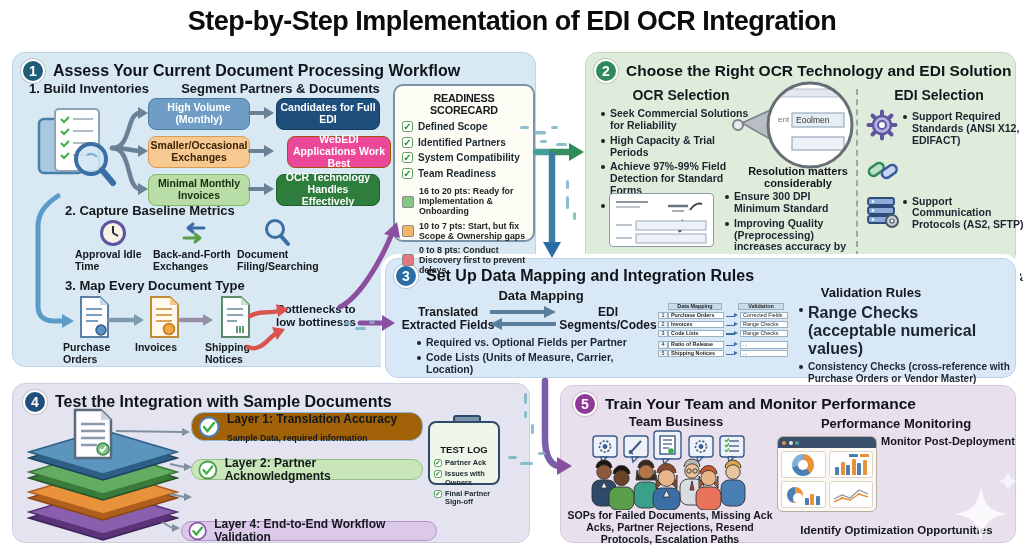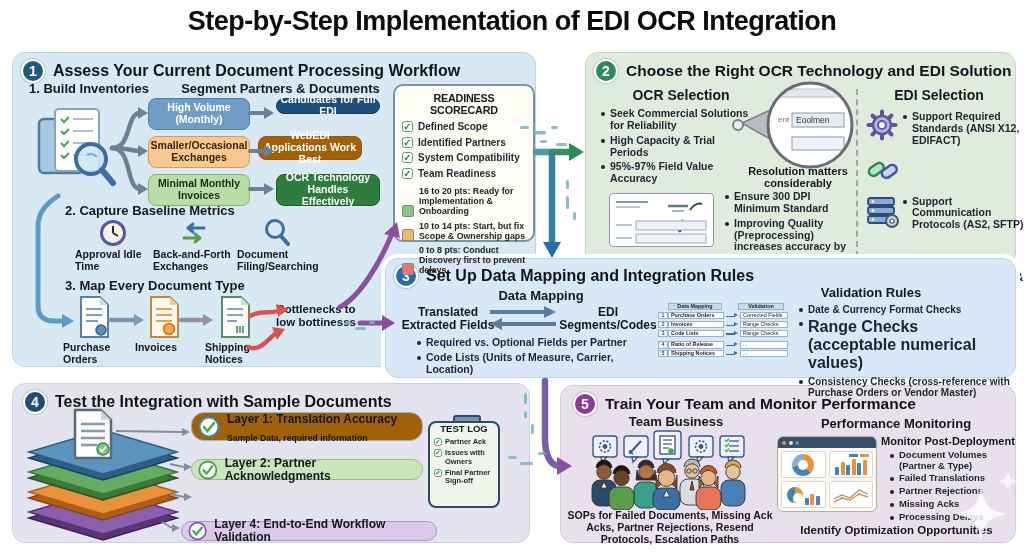--- a/index.html
+++ b/index.html
@@ -18,30 +18,30 @@
   .sec-head{position:absolute;display:flex;align-items:center;gap:8px}
   .sec-title{font-weight:800;font-size:16px;color:#101418;white-space:nowrap}
   .sub-h{font-weight:800;font-size:13px;color:#14181c;white-space:nowrap}
   .pill{position:absolute;border-radius:8px;display:flex;flex-direction:column;align-items:center;justify-content:center;text-align:center;font-weight:800;font-size:10.5px;line-height:1.12;padding:2px 3px;box-sizing:border-box}
   .lbl{font-weight:800;font-size:10.5px;line-height:1.1;color:#14181c}
   .bul{position:relative;padding-left:10px;font-size:10.5px;font-weight:800;color:#1a2530;line-height:1.13;margin-bottom:3px}
   .bul::before{content:"";position:absolute;left:1px;top:4px;width:4px;height:4px;border-radius:50%;background:#1a2530}
   .bul.n{font-weight:600}
   .ck{display:flex;gap:5px;align-items:flex-start;font-size:10px;font-weight:700;color:#1c2830;line-height:1.12;margin-bottom:4.5px}
   .ckbox{width:11px;height:11px;border:1.5px solid #5aa05a;border-radius:2.5px;color:#2e8a3a;font-size:10px;line-height:10px;text-align:center;flex:none;background:#fff;box-sizing:border-box}
-  .tier{display:flex;gap:5px;align-items:flex-end;font-size:8.8px;font-weight:600;color:#222;line-height:1.15;margin-bottom:4px}
+  .tier{display:flex;gap:5px;align-items:center;font-size:8.8px;font-weight:600;color:#222;line-height:1.15;margin-bottom:4px}
   .sq{width:10px;height:10px;flex:none;border-radius:2px;border:1px solid #8a8a8a;margin-top:1px}
   .scorecard{position:absolute;left:393px;top:84px;width:142px;height:158px;background:#fdfdf6;border:2px solid #7a93a5;border-radius:10px;z-index:3;padding:6px 7px;box-sizing:border-box}
   .overlay{position:absolute;left:0;top:0;z-index:4;pointer-events:none}
   .sparkles{position:absolute;left:0;top:0;z-index:6;pointer-events:none}
   .divider{border-left:2px dashed #9aaa9e;width:0}
   .bar{position:absolute;border-radius:13px;display:flex;align-items:center;box-sizing:border-box;padding-left:6px;gap:7px}
   .bar .t{font-weight:800;font-size:12px;line-height:1.05}
   .bar .st{font-weight:600;font-size:8.6px;line-height:1.05}
-  .clip{position:absolute;left:428px;top:421px;width:72px;height:87px;background:#eef5e9;border:2.5px solid #2e4a6b;border-radius:8px;z-index:5;padding:0 4px;box-sizing:border-box}
+  .clip{position:absolute;left:428px;top:421px;width:72px;height:64px;background:#eef5e9;border:2.5px solid #2e4a6b;border-radius:8px;z-index:5;padding:21px 4px;box-sizing:border-box}
   .clip-tab{position:absolute;left:453px;top:415px;width:24px;height:11px;background:#7a93ad;border:2px solid #2e4a6b;border-radius:3px;z-index:5}
   .clip .ck{font-size:7.4px;margin-bottom:3px;gap:3px}
   .clip .ckbox{width:8px;height:8px;font-size:7px;line-height:6.5px;border-width:1.2px}
   .mt{position:absolute;font-size:5.4px;line-height:1;color:#222}
   .mt-row{display:flex;align-items:stretch;margin-bottom:1.5px}
   .mt-n{width:8px;background:#eef3f8;border:.5px solid #9ab2c6;display:flex;align-items:center;justify-content:center}
   .mt-l{width:52px;background:#fff;border:.5px solid #9ab2c6;display:flex;align-items:center;padding-left:2px;font-weight:700}
   .mt-v{width:44px;background:#fff;border:.5px solid #9ab2c6;display:flex;align-items:center;padding-left:2px}
   .mt-h{background:#c6dcec;font-weight:800;justify-content:center;padding-left:0}
   .mt-arr{width:16px;position:relative;flex:none}
@@ -88,22 +88,22 @@
           <line x1="38" y1="54" x2="56" y2="54"></line>
         </g>
       <circle cx="56" cy="58" r="15" fill="#cfe4f2" fill-opacity=".85" stroke="#3a6ea5" stroke-width="4"></circle>
       <path d="M52 54 a8 8 0 0 1 10 2" stroke="#7fb2d8" stroke-width="2.5" fill="none"></path>
       <line x1="67" y1="69" x2="78" y2="82" stroke="#3a6ea5" stroke-width="6" stroke-linecap="round"></line>
     </svg>
 
     <div class="pill" style="left:135px;top:45px;width:102px;height:32px;background:#6f9dc6;border:1px solid #4a7fa5;color:#fff">High Volume (Monthly)</div>
     <div class="pill" style="left:135px;top:83px;width:102px;height:32px;background:#f7c890;border:1px solid #d99c55;color:#3a2408">Smaller/Occasional Exchanges</div>
     <div class="pill" style="left:135px;top:121px;width:102px;height:32px;background:#b9dda6;border:1px solid #7fb868;color:#15300f">Minimal Monthly Invoices</div>
-    <div class="pill" style="left:263px;top:45px;width:104px;height:16px;background:#1e4e7c;border:1px solid #123ould;border:1px solid #123a5e;color:#fff">Candidates for Full EDI</div>
-    <div class="pill" style="left:245px;top:83px;width:104px;height:24px;background:#a16207;border:1px solid #a54f10;color:#fff">WebEDI Applications Work Best</div>
+    <div class="pill" style="left:263px;top:45px;width:104px;height:32px;background:#1e4e7c;border:1px solid #123ould;border:1px solid #123a5e;color:#fff">Candidates for Full EDI</div>
+    <div class="pill" style="left:274px;top:83px;width:104px;height:32px;background:#ec4899;border:1px solid #a54f10;color:#fff">WebEDI Applications Work Best</div>
     <div class="pill" style="left:263px;top:121px;width:104px;height:32px;background:#2e7d3c;border:1px solid #1e5c2a;color:#fff">OCR Technology Handles Effectively</div>
 
     <div class="a sub-h" style="left:52px;top:150px">2. Capture Baseline Metrics</div>
 
     <svg class="a" style="left:86px;top:166px" width="28" height="28" viewBox="0 0 28 28">
       <circle cx="14" cy="14" r="11.5" fill="#f6f2e4" stroke="#5d55a0" stroke-width="3"></circle>
       <line x1="14" y1="14" x2="14" y2="7" stroke="#2a2a3a" stroke-width="2"></line>
         <line x1="14" y1="14" x2="19" y2="17" stroke="#2a2a3a" stroke-width="2"></line>
     </svg>
     <svg class="a" style="left:166px;top:166px" width="30" height="28" viewBox="0 0 30 28">
@@ -177,37 +177,38 @@
     <div class="ck" style="margin-bottom:7px">
         <span class="ckbox">✓</span>
         <span>Team Readiness</span>
       </div>
     <div class="tier">
         <span class="sq" style="background:#82c785"></span>
         <span><b>16 to 20 pts:</b><span> Ready for Implementation &amp; Onboarding</span></span>
       </div>
     <div class="tier">
         <span class="sq" style="background:#f2b66b"></span>
-        <span><b>10 to 14 pts:</b><span> Start, but fix Scope &amp; Ownership gaps</span></span>
+        <span><b>10 to 7 pts:</b><span> Start, but fix Scope &amp; Ownership gaps</span></span>
       </div>
     <div class="tier">
         <span class="sq" style="background:#e3767c"></span>
         <span><b>0 to 8 pts:</b><span> Conduct Discovery first to prevent delays</span></span>
       </div>
   </div>
 
   <div class="box s2">
     <div class="sec-head" style="left:8px;top:6px">
       <span class="num n2">2</span>
       <span class="sec-title" style="font-size:15.5px">Choose the Right OCR Technology and EDI Solution</span>
     </div>
     <div class="a sub-h c" style="left:20px;top:34px;width:150px;font-size:14px">OCR Selection</div>
     <div class="a" style="left:14px;top:55px;width:150px">
       <div class="bul">Seek Commercial Solutions for Reliability</div>
       <div class="bul">High Capacity &amp; Trial Periods</div>
+      <div class="bul">Achieve 97%-99% Field Detection for Standard Forms</div>
       <div class="bul">95%-97% Field Value Accuracy</div>
     </div>
 
     <svg class="a" style="left:144px;top:26px" width="130" height="92" viewBox="0 0 130 92">
       <polygon points="12,44 82,12 82,84" fill="#b8bec4" stroke="#7a8288" stroke-width="1.5"></polygon>
       <circle cx="8" cy="46" r="5" fill="#e8ecef" stroke="#7a8288" stroke-width="2"></circle>
       <clipPath id="lensClip">
           <circle cx="80" cy="46" r="42"></circle>
         </clipPath>
       <circle cx="80" cy="46" r="42" fill="#fff"></circle>
@@ -326,21 +327,20 @@
       <div class="mt-row">
           <span class="mt-n">5</span>
           <span class="mt-l">Shipping Notices</span>
           <span class="mt-arr"></span>
           <span class="mt-v">...</span>
         </div>
     </div>
 
     <div class="a sub-h c" style="left:420px;top:26px;width:130px">Validation Rules</div>
     <div class="a" style="left:412px;top:45px;width:212px">
-      <div class="bul" style="font-size:10px"><b>Date &amp; Currency Format Checks</b><span style="font-weight:600"></span></div>
       <div class="bul" style="font-size:16px"><b>Range Checks</b><span style="font-weight:600"> (acceptable numerical values)</span></div>
       <div class="bul" style="font-size:10px"><b>Consistency Checks</b><span style="font-weight:600"> (cross-reference with Purchase Orders or Vendor Master)</span></div>
     </div>
   </div>
 
   <div class="box s4">
     <div class="sec-head" style="left:10px;top:6px">
       <span class="num n4">4</span>
       <span class="sec-title">Test the Integration with Sample Documents</span>
     </div>
@@ -517,27 +517,20 @@
             <polyline points="2,14 10,10 18,13 27,5 36,9" fill="none" stroke="#8a96a2" stroke-width="1.3"></polyline>
             <polyline points="2,17 10,13 18,15 27,9 36,12" fill="none" stroke="#e8923a" stroke-width="1.5"></polyline>
             <circle cx="10" cy="13" r="1.3" fill="#e8923a"></circle>
               <circle cx="27" cy="9" r="1.3" fill="#e8923a"></circle>
           </svg>
         </div>
       </div>
     </div>
 
     <div class="a" style="left:320px;top:49px;width:162px;font-weight:800;font-size:11px">Monitor Post-Deployment</div>
-    <div class="a" style="left:328px;top:64px;width:122px">
-      <div class="bul" style="font-size:9.5px;font-weight:600;margin-bottom:2px">Document Volumes (Partner &amp; Type)</div>
-      <div class="bul" style="font-size:9.5px;font-weight:600;margin-bottom:2px">Failed Translations</div>
-      <div class="bul" style="font-size:9.5px;font-weight:600;margin-bottom:2px">Partner Rejections</div>
-      <div class="bul" style="font-size:9.5px;font-weight:600;margin-bottom:2px">Missing Acks</div>
-      <div class="bul" style="font-size:9.5px;font-weight:600;margin-bottom:2px">Processing Delays</div>
-    </div>
     <div class="a c" style="left:228px;top:138px;width:215px;font-weight:800;font-size:11.5px">Identify Optimization Opportunities</div>
   </div>
 
   <svg class="overlay" width="1024" height="559" viewBox="0 0 1024 559">
 
     <g stroke="#6b8195" stroke-width="4.5" fill="none" stroke-linecap="round">
       <path d="M112,148 C132,148 126,113 140,113"></path>
       <path d="M112,148 C130,148 132,151 140,151"></path>
       <path d="M112,148 C132,148 126,189 140,189"></path>
     </g>

